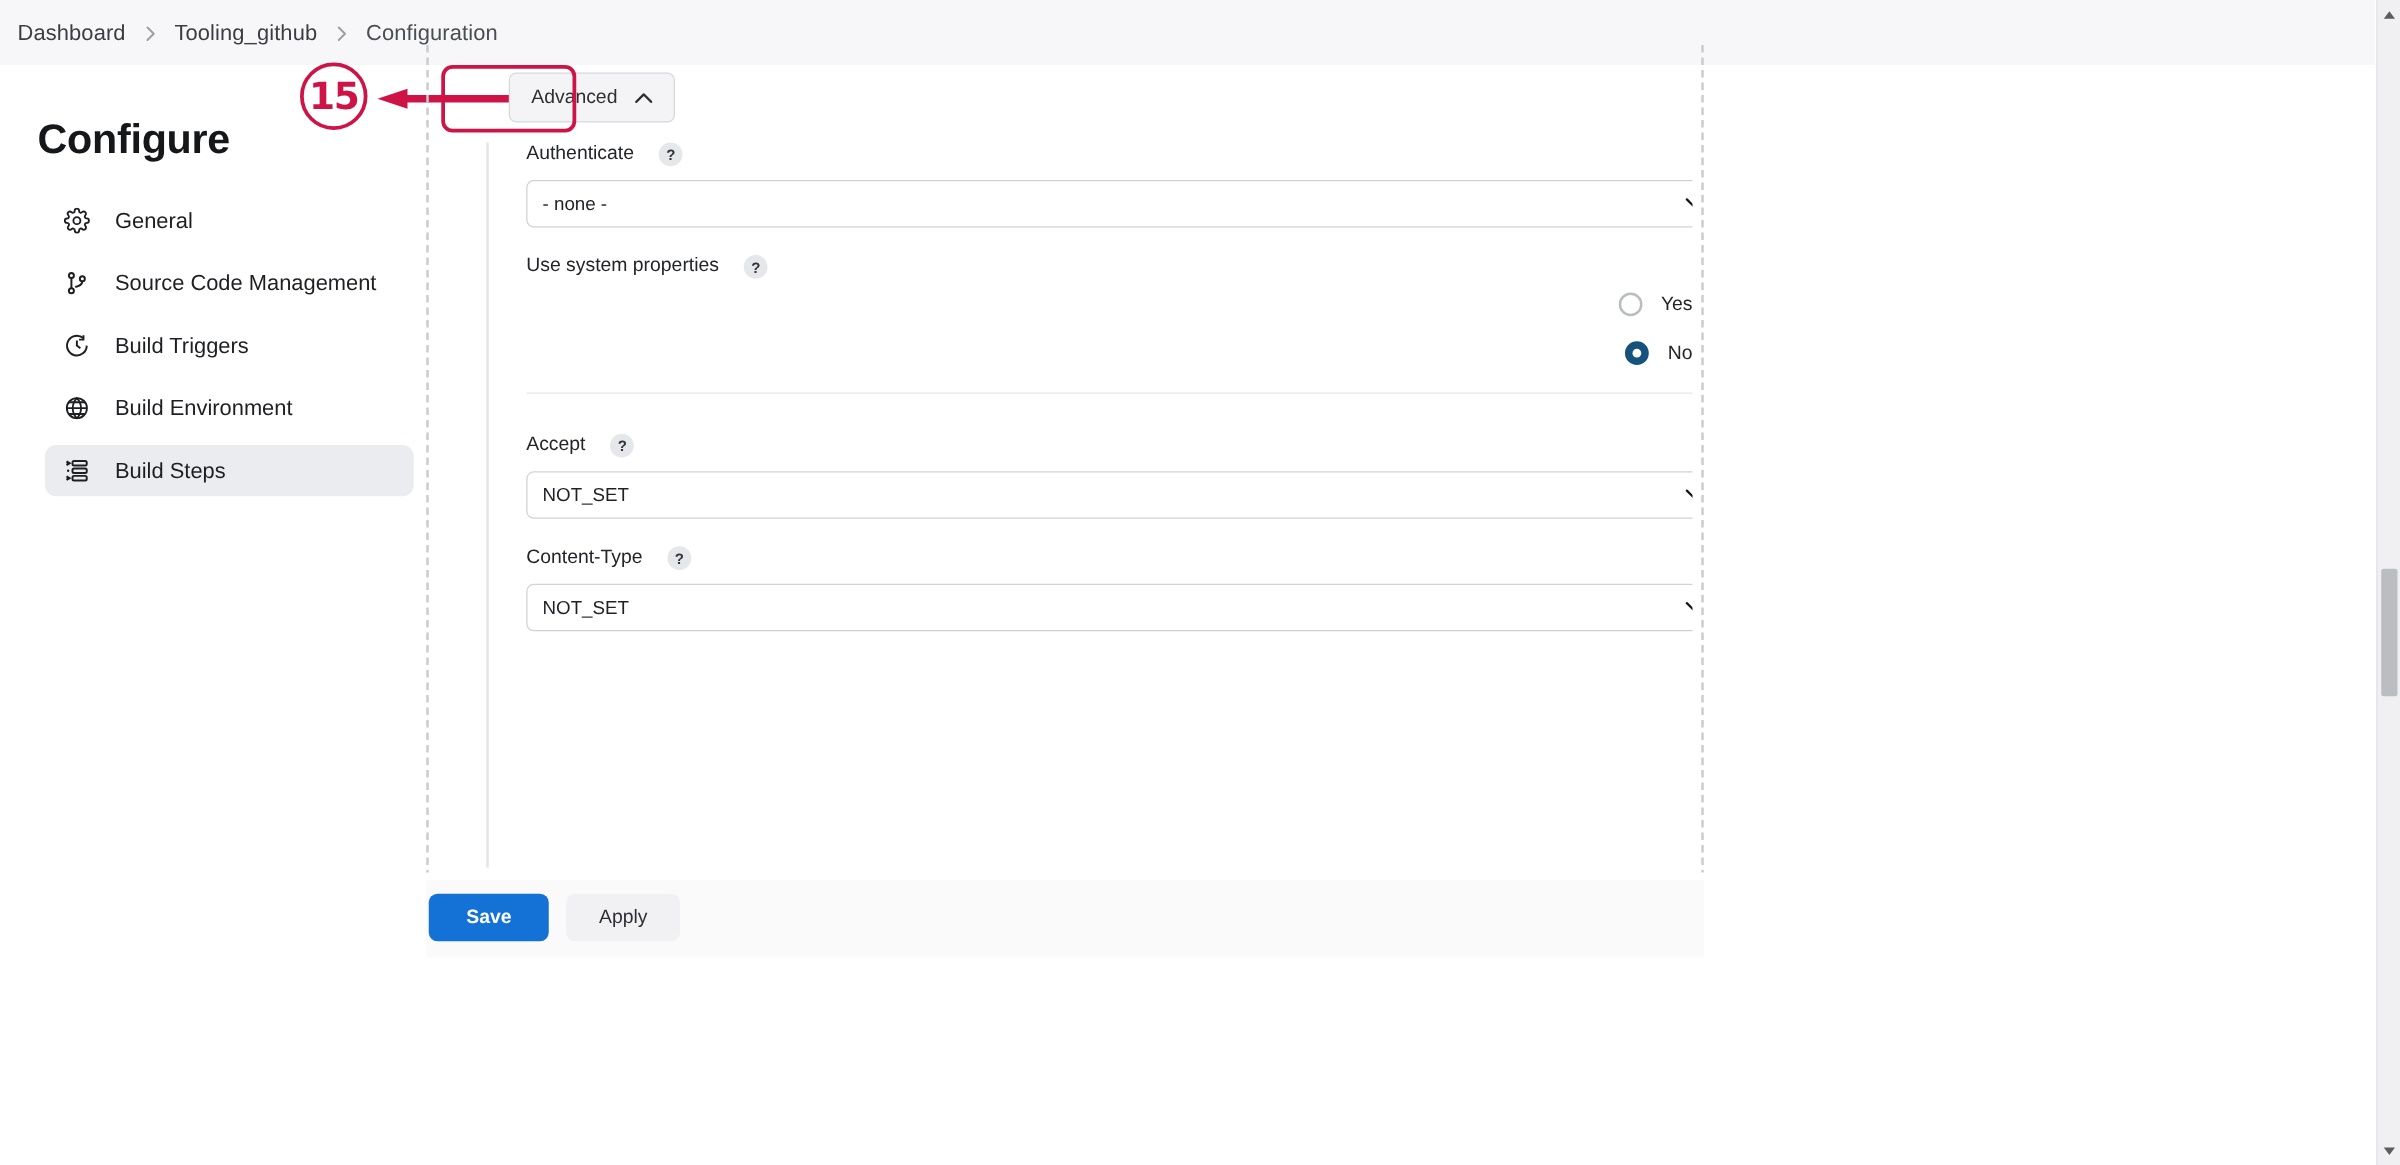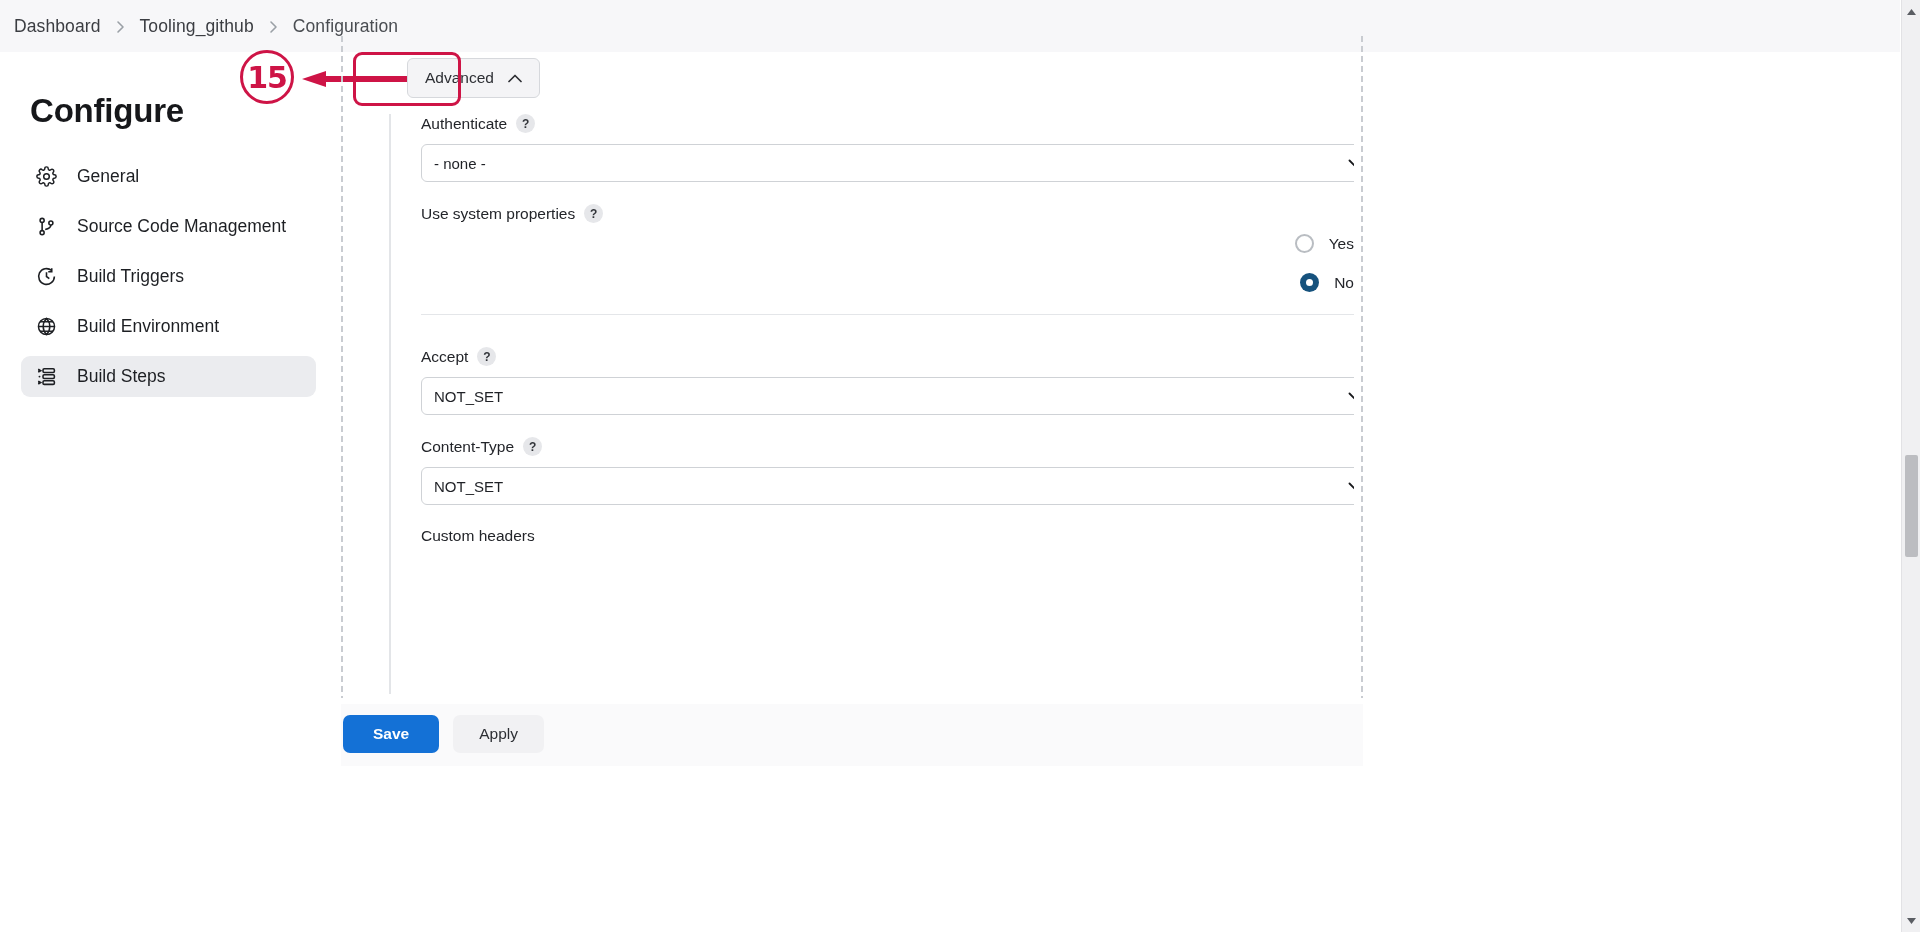--- a/index.html
+++ b/index.html
@@ -31,21 +31,21 @@
   .sidebar {
     position: absolute; left: 0; top: 52px;
     width: 400px; height: 880px;
     background: #ffffff;
     padding-top: 26px;
   }
   .configure-title {
     font-size: 33px; font-weight: bold; color: #16171a;
     margin: 14px 0 26px 30px; letter-spacing: -.2px;
   }
-  .nav { padding: 0 22px 0 21px; }
+  .nav { padding: 0 22px 0 36px; }
   .nav-item {
     display: flex; align-items: center;
     height: 41px; padding-left: 12px;
     border-radius: 9px; margin-bottom: 9px;
     cursor: pointer;
   }
   .nav-item.active { background: #ebecef; width: 295px; }
   .nav-icon {
     width: 26px; height: 26px; flex: 0 0 26px;
     margin-right: 18px;
@@ -104,21 +104,21 @@
     border-left: 2px solid #e3e5e8;
     padding-left: 30px;
     overflow: hidden;
   }
   .section-title {
     font-size: 22px; color: #16171a; font-weight: normal;
     margin-bottom: 30px; letter-spacing: -.1px;
   }
   .field { margin-bottom: 22px; }
   .field-label-row {
-    display: flex; align-items: center; gap: 9px;
+    display: flex; gap: 20px;
     margin-bottom: 11px;
   }
   .field-label { font-size: 15.5px; color: #23252a; }
   .help-badge {
     width: 19px; height: 19px; border-radius: 50%;
     background: #e6e7ea; color: #32353a;
     font-size: 12px; font-weight: bold;
     display: flex; align-items: center; justify-content: center;
     cursor: pointer;
   }
@@ -386,21 +386,20 @@
           <div class="select-box">
             <span>NOT_SET</span>
             <span class="select-chev">
               <svg width="15" height="10" viewBox="0 0 15 10">
                   <path d="M1.5 2 L7.5 8 L13.5 2" stroke="#16171a" stroke-width="1.8" fill="none" stroke-linecap="round" stroke-linejoin="round"></path>
                 </svg>
             </span>
           </div>
         </div>
 
-        <div class="subtle-label">Custom headers</div>
 
       </div>
     </div>
   </div>
 
   <div class="footer">
     <button class="btn-save">Save</button>
     <button class="btn-apply">Apply</button>
   </div>
 

